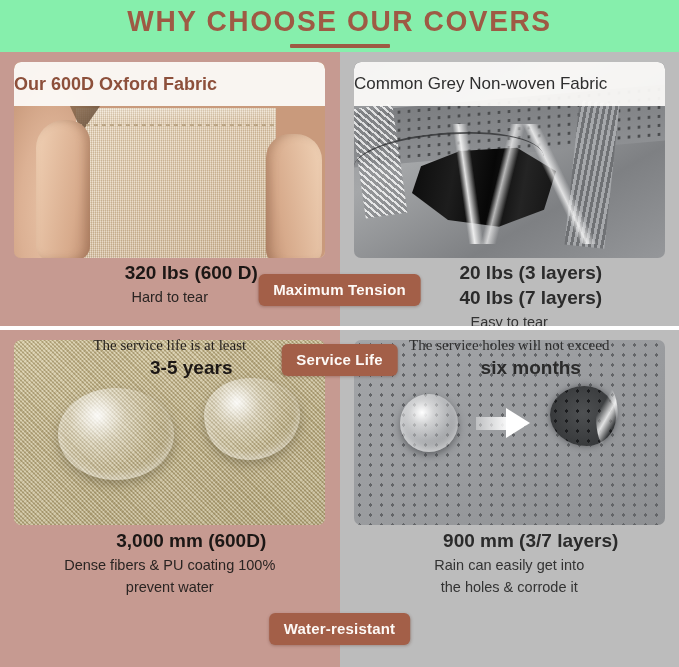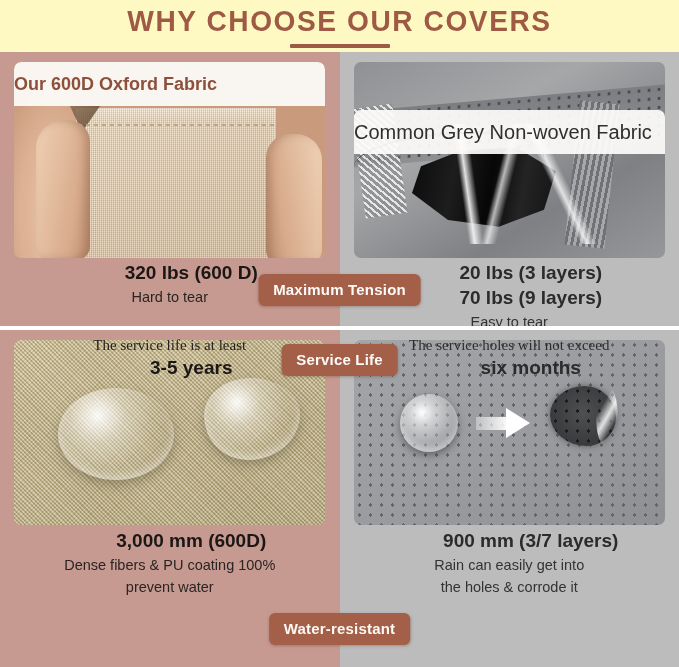--- a/index.html
+++ b/index.html
@@ -9,21 +9,21 @@
     height: 667px;
     background: #ffffff;
     font-family: "Liberation Sans", sans-serif;
     overflow: hidden;
   }
 
   #page {
     position: relative;
     width: 679px;
     height: 667px;
-    background: #fef9c3;
+    background: #86efac;
   }
 
   
   .title-block {
     position: absolute;
     left: 0; top: 0;
     width: 679px;
     height: 52px;
     text-align: center;
   }
@@ -87,21 +87,21 @@
     left: 0; top: 0;
     width: 100%;
     height: 44px;
     background: rgba(253,252,250,0.93);
     border-radius: 7px 7px 0 0;
     display: flex;
     align-items: center;
     z-index: 4;
   }
   .card-label.brown  { color: #8d503b; font-weight: bold; font-size: 18px; }
-  .card-label.greyed { color: #2f2f2f; font-weight: normal; font-size: 20px; margin-top: 48px; }
+  .card-label.greyed { color: #2f2f2f; font-weight: normal; font-size: 17px; }
 
   
   .photo-oxford {
     position: absolute; inset: 0;
     background:
       
       radial-gradient(ellipse 58px 150px at 38px 150px, #e8c3a6 0%, #dcb194 55%, #c99a7c 100%),
       
       radial-gradient(ellipse 52px 130px at 288px 170px, #e9c6a9 0%, #d9ae90 60%, #c2927a 100%),
       linear-gradient(#e5d3bd, #d8c3a8);
@@ -388,21 +388,21 @@
       </div>
     </div>
 
     <div class="stats tl">
       <div class="stat-main">320 lbs (600 D)</div>
       <div class="stat-sub">Hard to tear</div>
     </div>
 
     <div class="stats tr">
       <div class="stat-main grey">20 lbs (3 layers)</div>
-      <div class="stat-main grey">70 lbs (9 layers)</div>
+      <div class="stat-main grey">40 lbs (7 layers)</div>
       <div class="stat-sub grey">Easy to tear</div>
     </div>
 
     <div class="life-text left">
       <div class="stats-pre">The service life is at least</div>
       <div class="stat-main">3-5 years</div>
     </div>
 
     <div class="life-text right">
       <div class="stats-pre grey">The service holes will not exceed</div>

